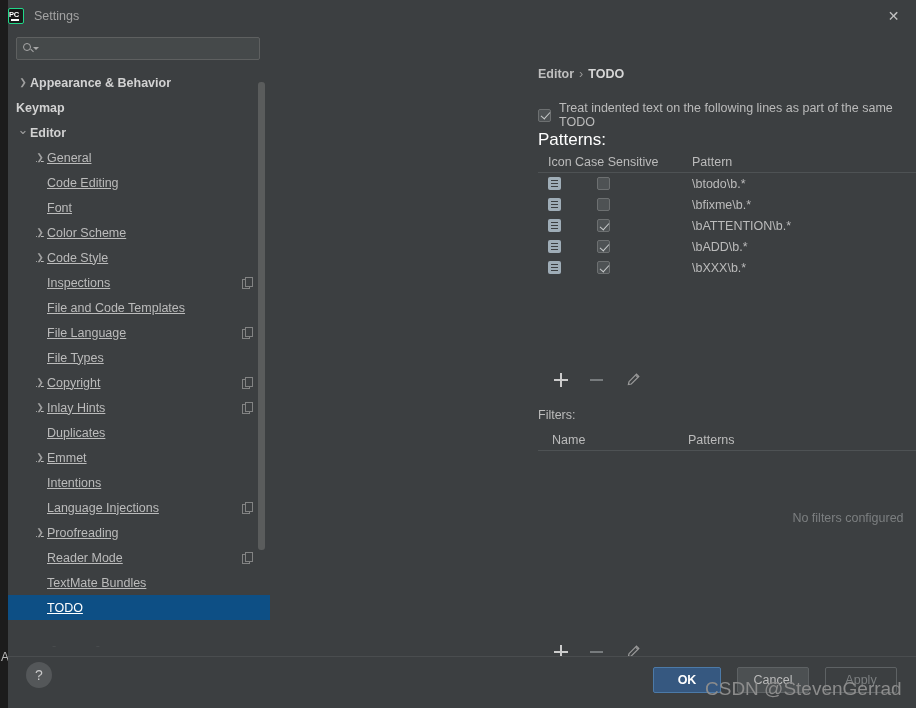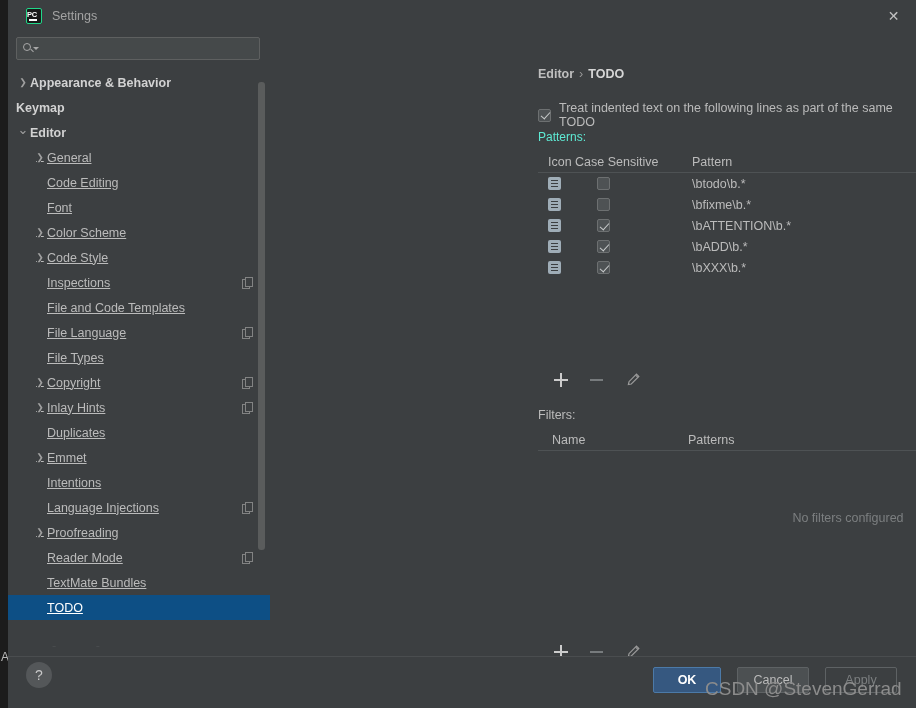--- a/index.html
+++ b/index.html
@@ -29,21 +29,21 @@
   }
 
   
   #titlebar {
     height: 31px; min-height: 31px;
     background: #3c3f41;
     display: flex; align-items: center;
     position: relative;
   }
   #app-icon {
-    width: 16px; height: 16px; margin-left: 18px;
+    width: 16px; height: 16px; margin-left: 0;
     border: 1.5px solid #21d789;
     background: #1a1a1a;
     border-radius: 2px;
     position: relative;
     display: flex; align-items: center; justify-content: flex-start;
   }
   #app-icon .pc {
     font-size: 7.5px; font-weight: bold; color: #ffffff;
     letter-spacing: -0.2px; line-height: 8px; margin-bottom: 2px;
   }
@@ -182,21 +182,21 @@
   }
 
   #treat-row {
     position: absolute; left: 268px; top: 70px;
     display: flex; align-items: center; gap: 8px;
   }
   #treat-row .ctext { font-size: 12.5px; color: #bbbbbb; }
 
   #patterns-label {
     position: absolute; left: 268px; top: 99px;
-    font-size: 12px; color: #5eead4;
+    font-size: 17px; color: #ffffff;
   }
 
   #patterns-table {
     position: absolute; left: 268px; top: 120px;
     width: 620px;
   }
   .thead {
     display: flex; height: 22px; align-items: center;
     font-size: 12.5px; color: #bbbbbb;
     border-bottom: 1px solid #4e5254;

